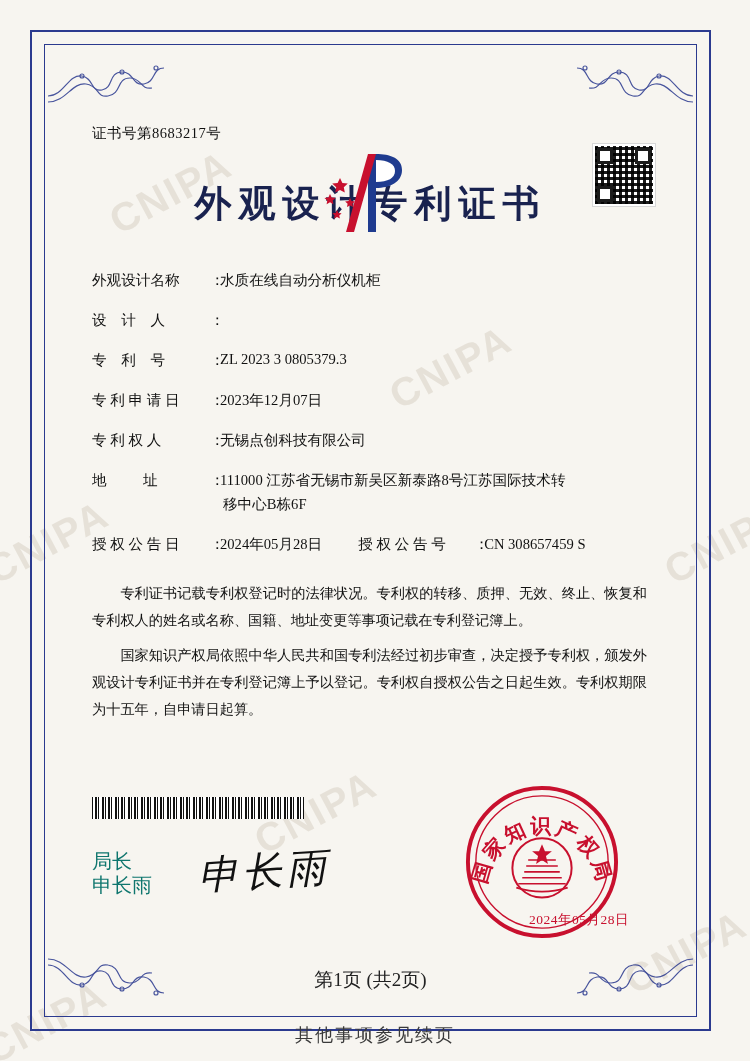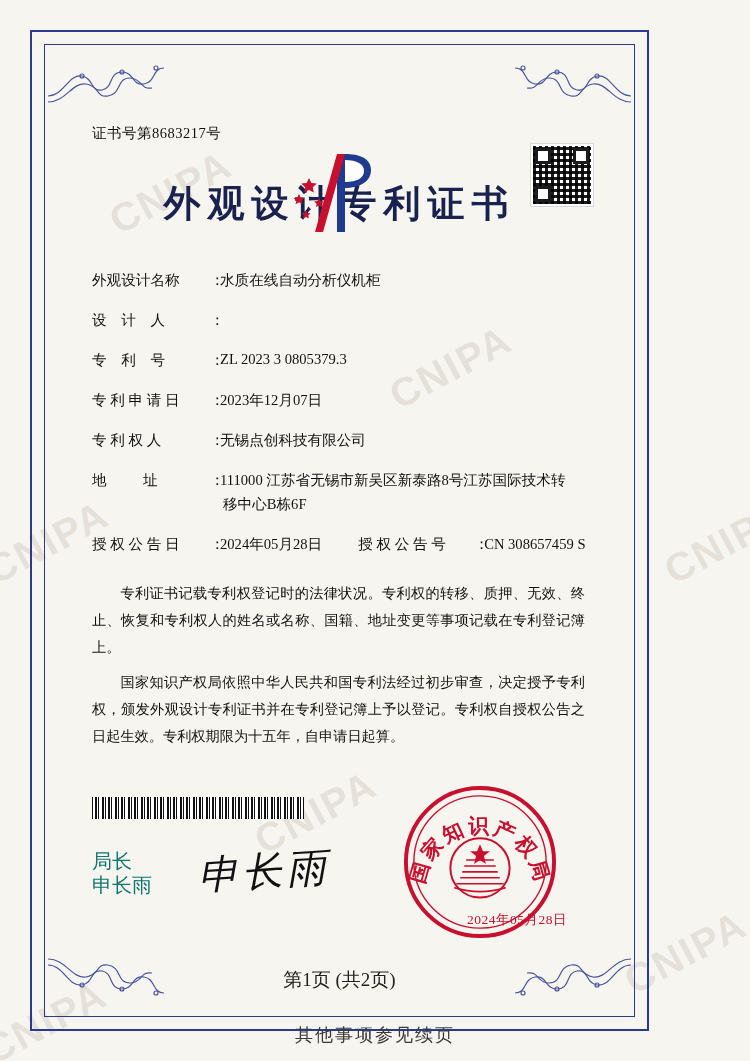--- a/index.html
+++ b/index.html
@@ -31,21 +31,21 @@
     letter-spacing: 2px;
     transform-origin: center;
     white-space: nowrap;
   }
 
   
   .page {
     position: absolute;
     left: 30px;
     top: 30px;
-    width: 619px;
+    width: 681px;
     height: 1001px;
     background: transparent;
     z-index: 1;
   }
   .frame-outer {
     position: absolute;
     inset: 0;
     border: 2px solid #2b3a8f;
   }
   .frame-inner {

